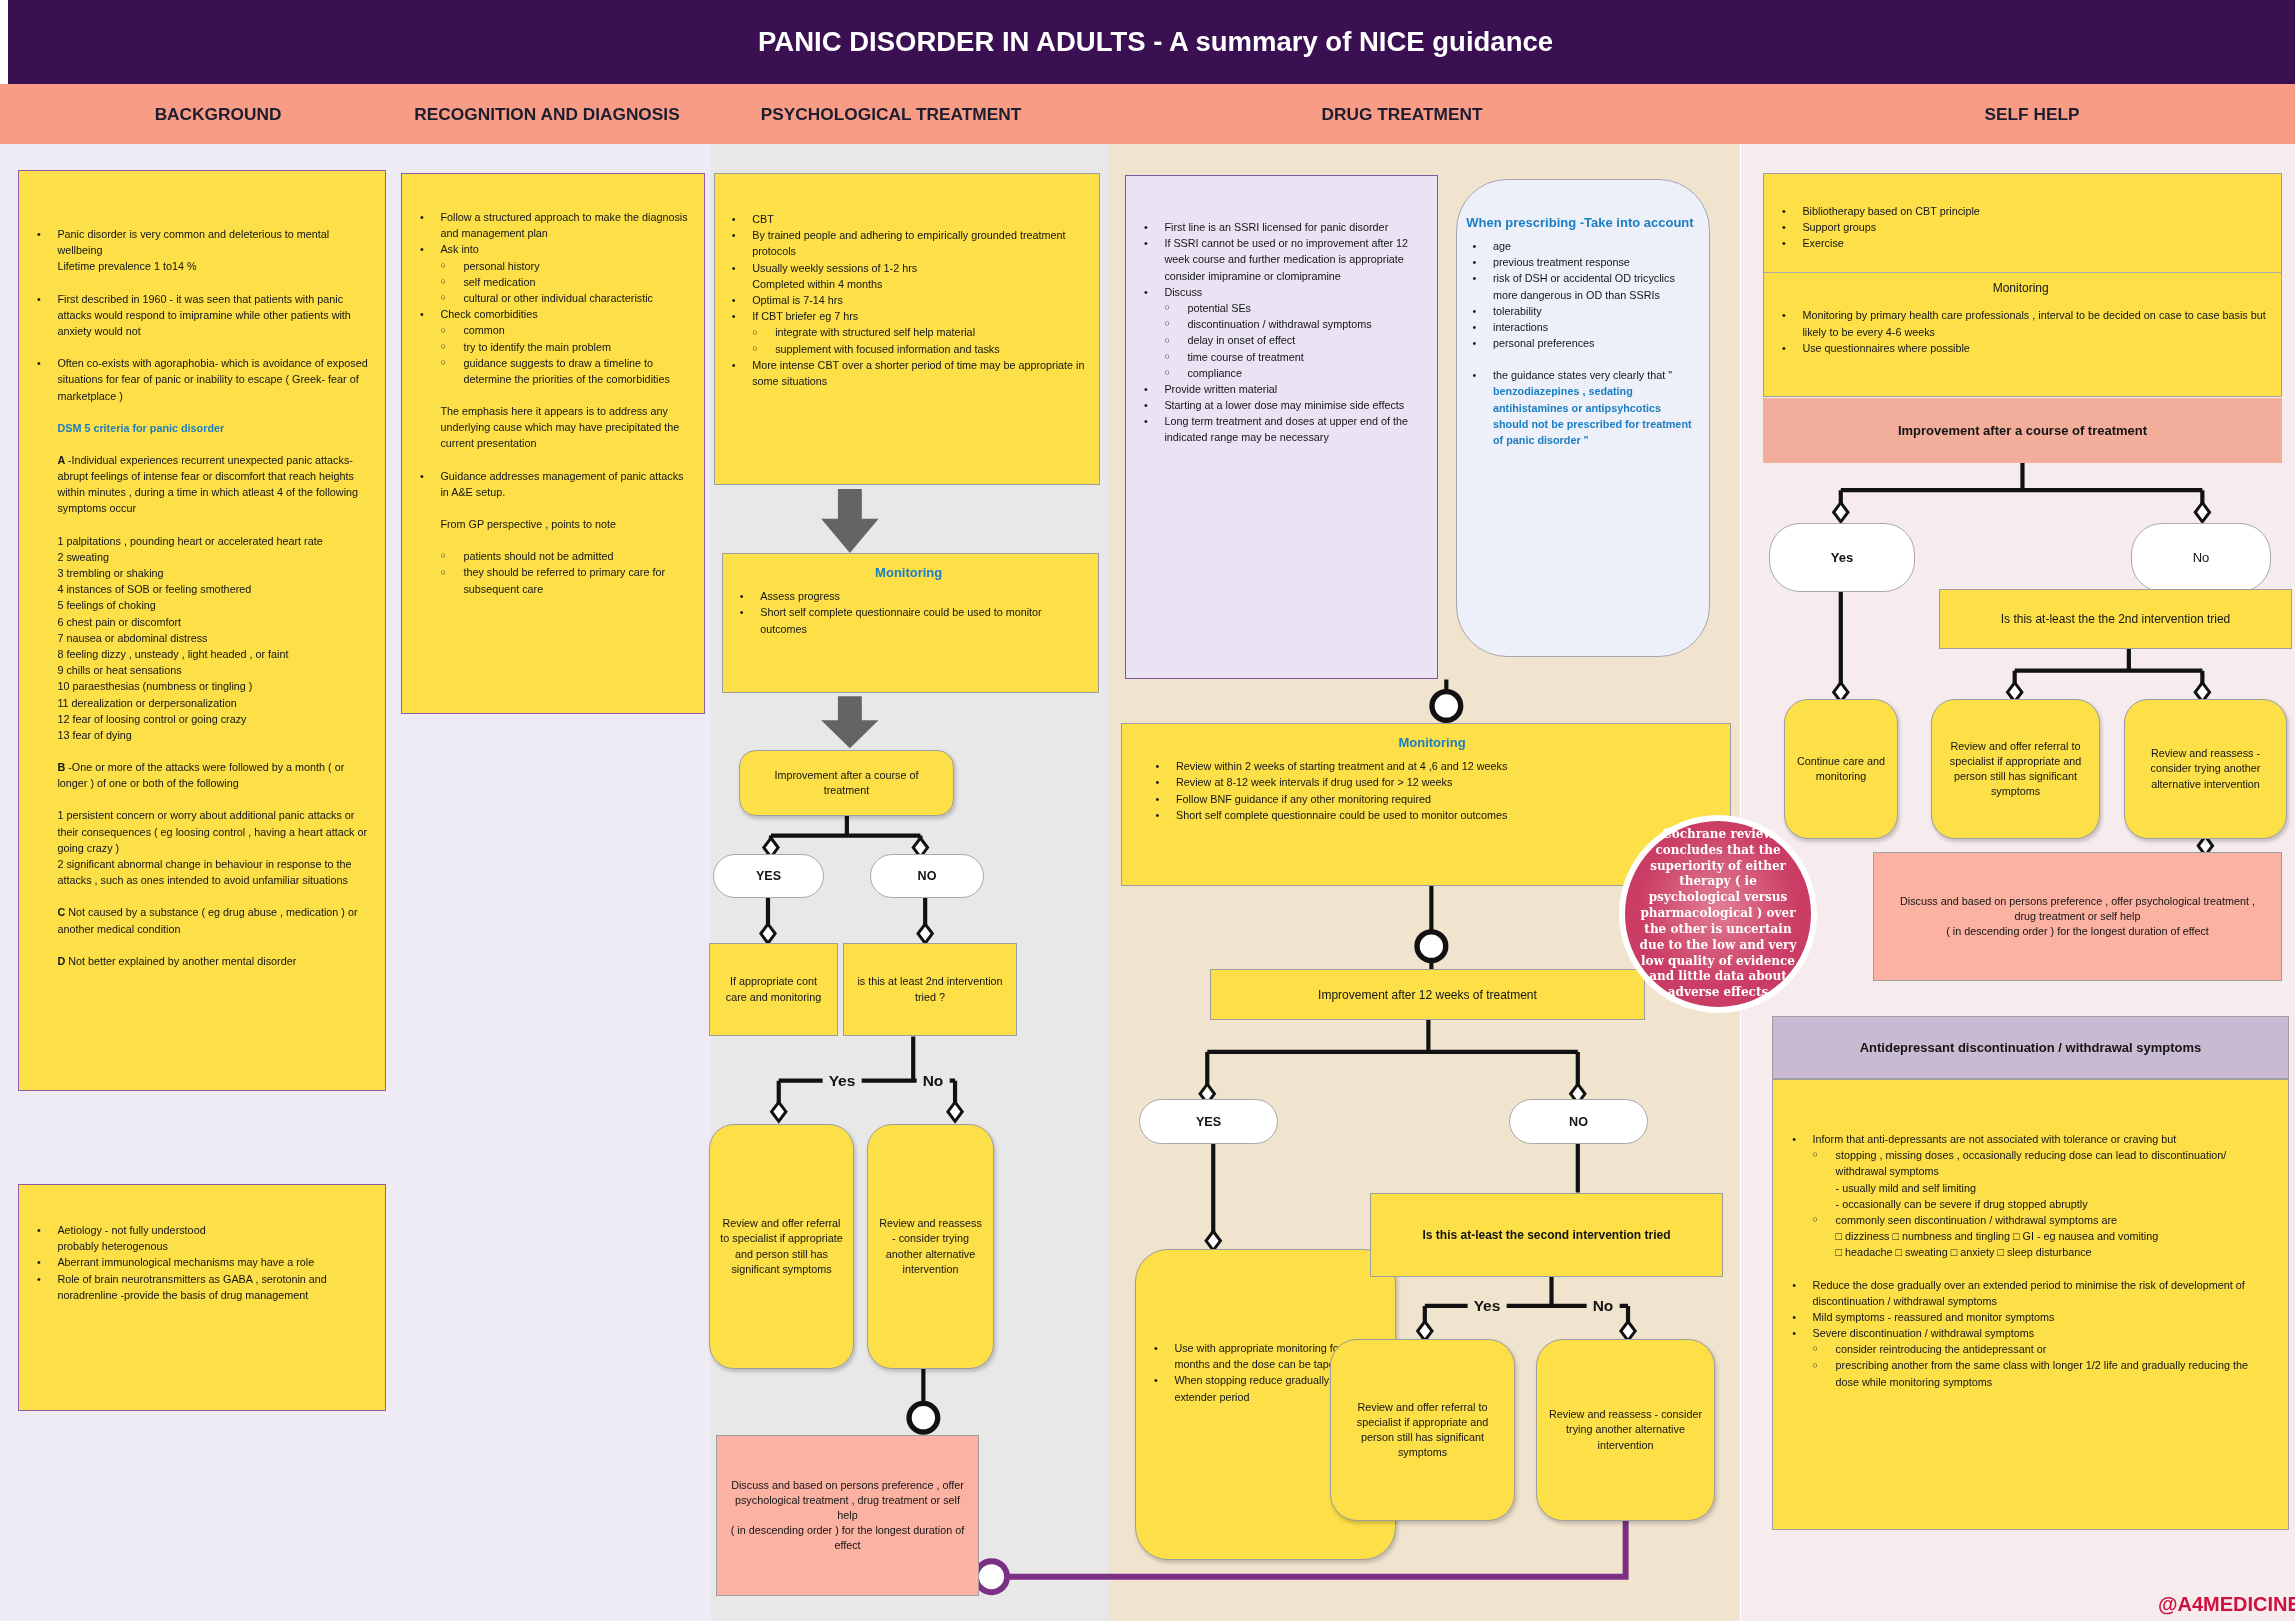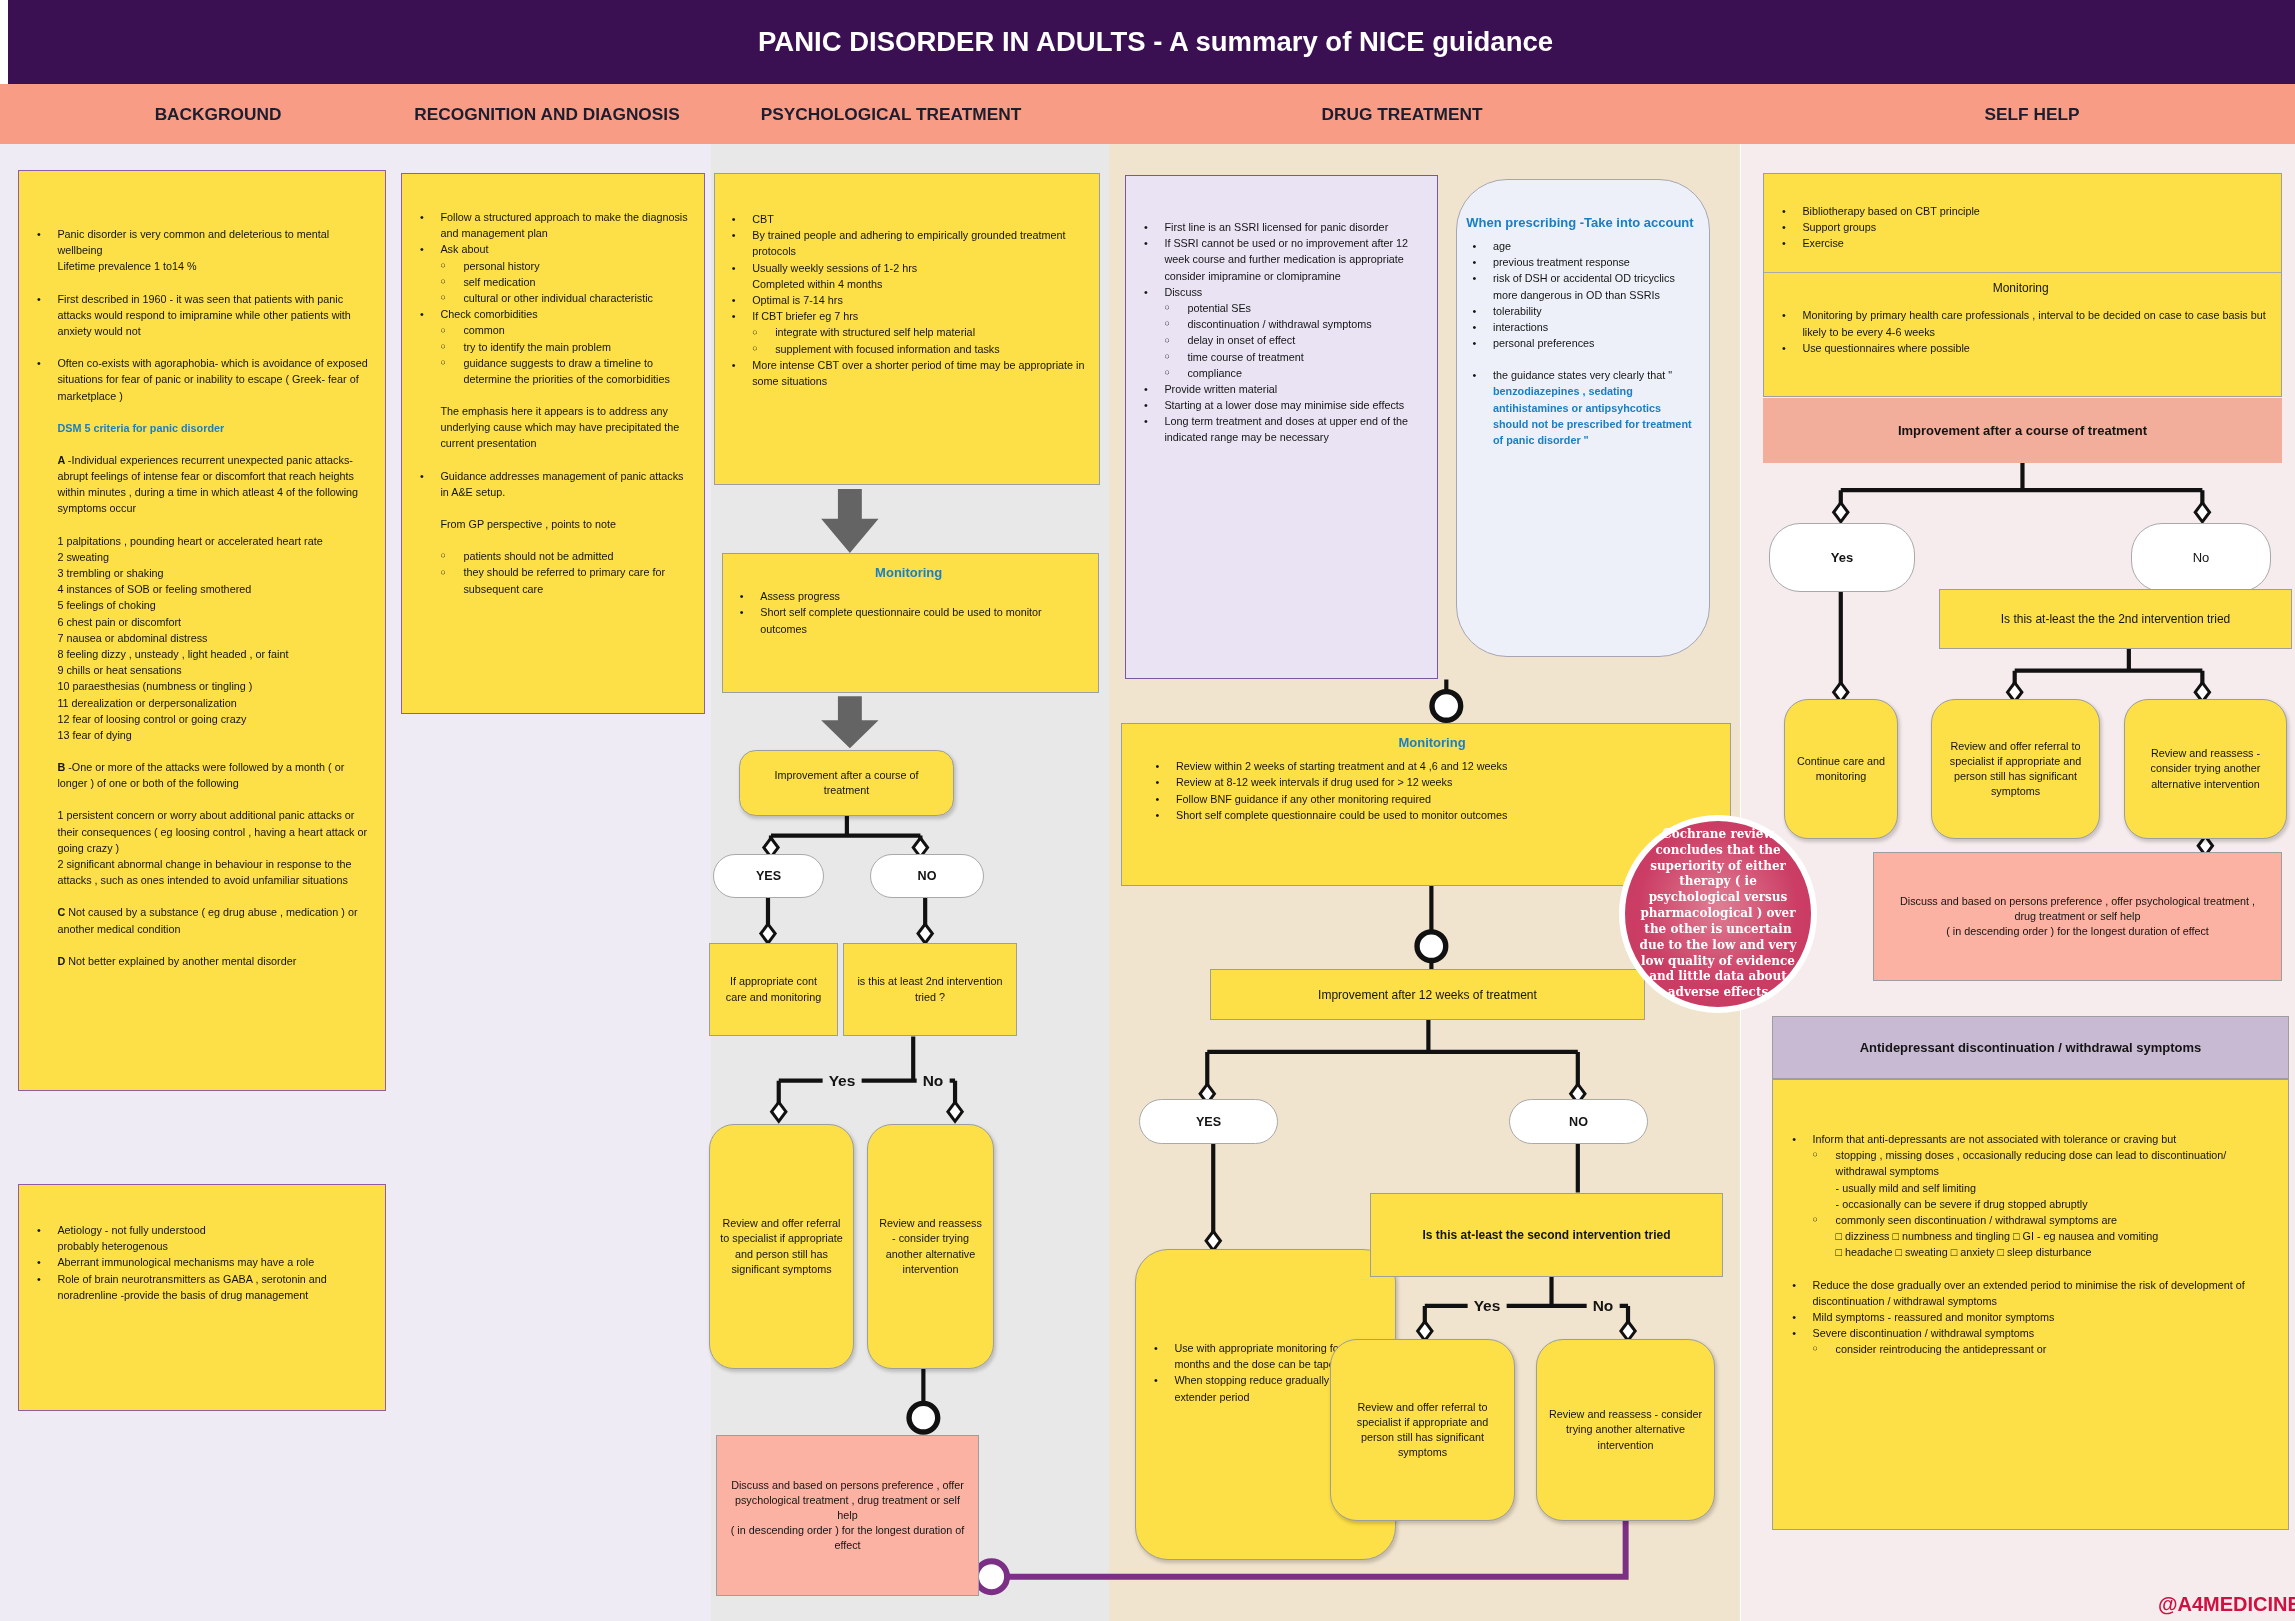--- a/index.html
+++ b/index.html
@@ -156,21 +156,21 @@
         <div class="li b"><span>Aetiology - not fully understood</span></div>
         <div class="li p"><span>probably heterogenous</span></div>
         <div class="li b"><span>Aberrant immunological mechanisms may have a role</span></div>
         <div class="li b"><span>Role of brain neurotransmitters as GABA , serotonin and noradrenline -provide the basis of drug management</span></div>
       </div>
   </div>
 
   <div class="box pborder z2" style="left:401px;top:173px;width:304px;height:541px;padding:35px 10.8px 9.6px 8.4px;">
     <div>
         <div class="li b"><span>Follow a structured approach to make the diagnosis and management plan</span></div>
-        <div class="li b"><span>Ask about</span></div>
+        <div class="li b"><span>Ask into</span></div>
         <div class="li o"><span>personal history</span></div>
         <div class="li o"><span>self medication</span></div>
         <div class="li o"><span>cultural or other individual characteristic</span></div>
         <div class="li b"><span>Check comorbidities</span></div>
         <div class="li o"><span>common</span></div>
         <div class="li o"><span>try to identify the main problem</span></div>
         <div class="li o"><span>guidance suggests to draw a timeline to determine the priorities of the comorbidities</span></div>
         <div class="li gap"></div>
         <div class="li p"><span>The emphasis here it appears is to address any underlying cause which may have precipitated the current presentation</span></div>
         <div class="li gap"></div>
@@ -302,18 +302,19 @@
         <div class="li p2"><span>- usually mild and self limiting</span></div>
         <div class="li p2"><span>- occasionally can be severe if drug stopped abruptly</span></div>
         <div class="li o"><span>commonly seen discontinuation / withdrawal symptoms are</span></div>
         <div class="li p2"><span>□ dizziness □ numbness and tingling □ GI - eg nausea and vomiting</span></div>
         <div class="li p2"><span>□ headache □ sweating □ anxiety □ sleep disturbance</span></div>
         <div class="li gap"></div>
         <div class="li b"><span>Reduce the dose gradually over an extended period to minimise the risk of development of discontinuation / withdrawal symptoms</span></div>
         <div class="li b"><span>Mild symptoms - reassured and monitor symptoms</span></div>
         <div class="li b"><span>Severe discontinuation / withdrawal symptoms</span></div>
         <div class="li o"><span>consider reintroducing the antidepressant or</span></div>
+        <div class="li o"><span>prescribing another from the same class with longer 1/2 life and gradually reducing the dose while monitoring symptoms</span></div>
       </div>
   </div>
 
   <div id="brand">@A4MEDICINE</div>
 </div>
 
 
 </body></html>

